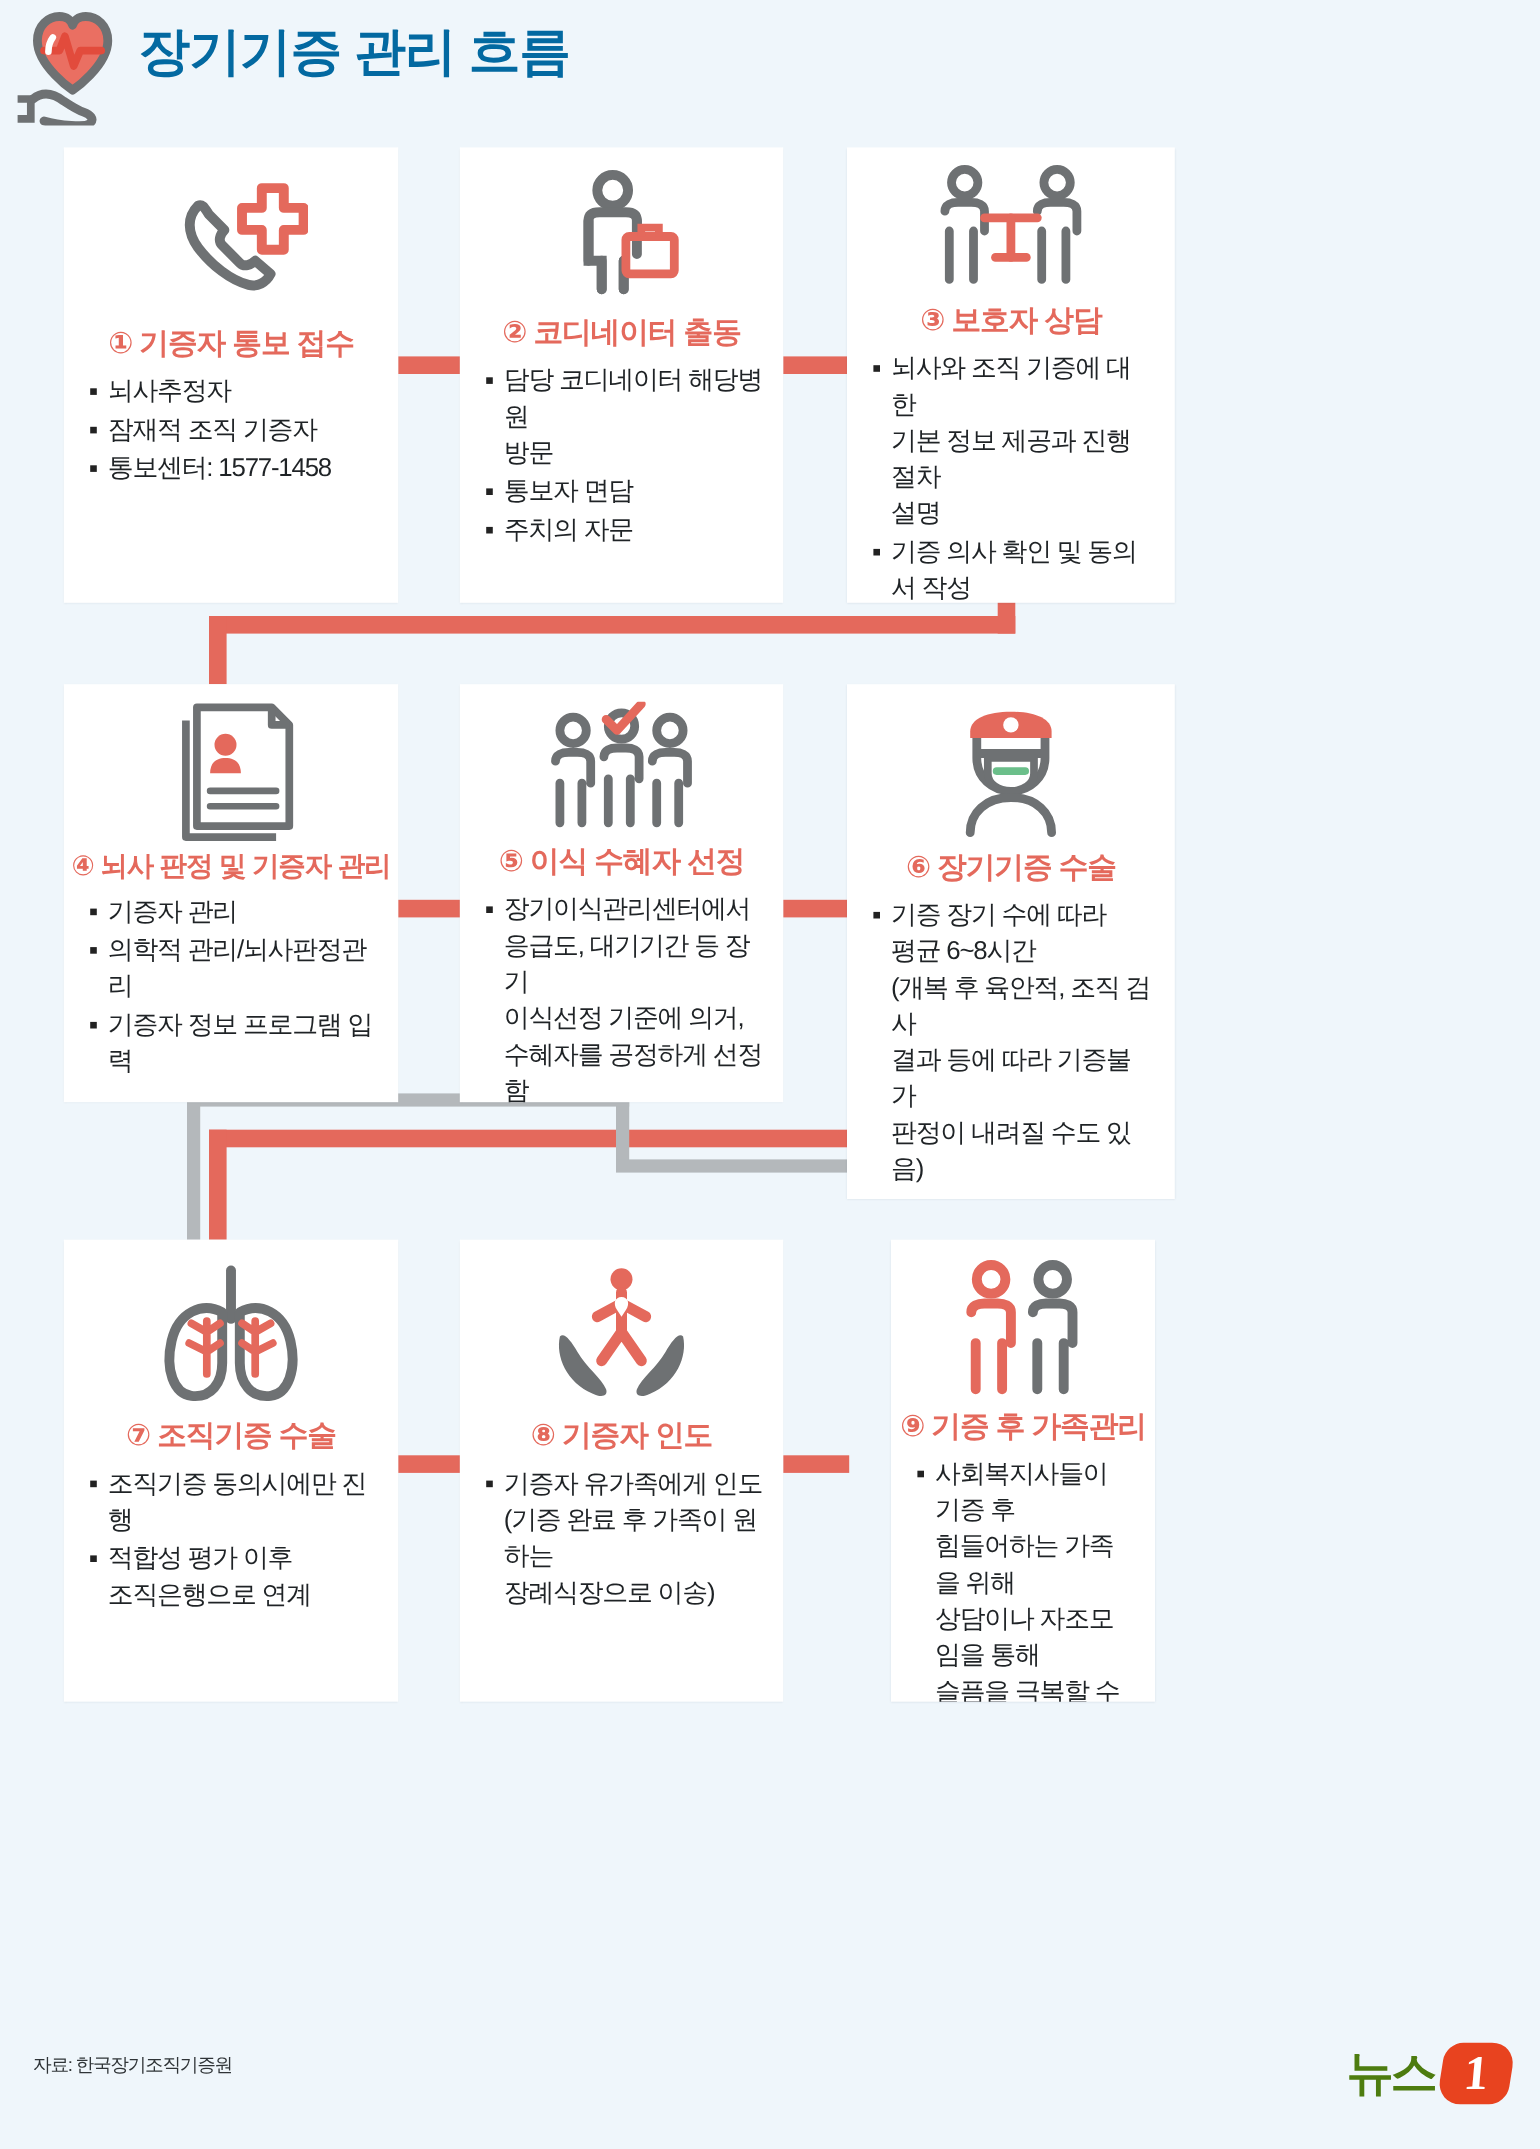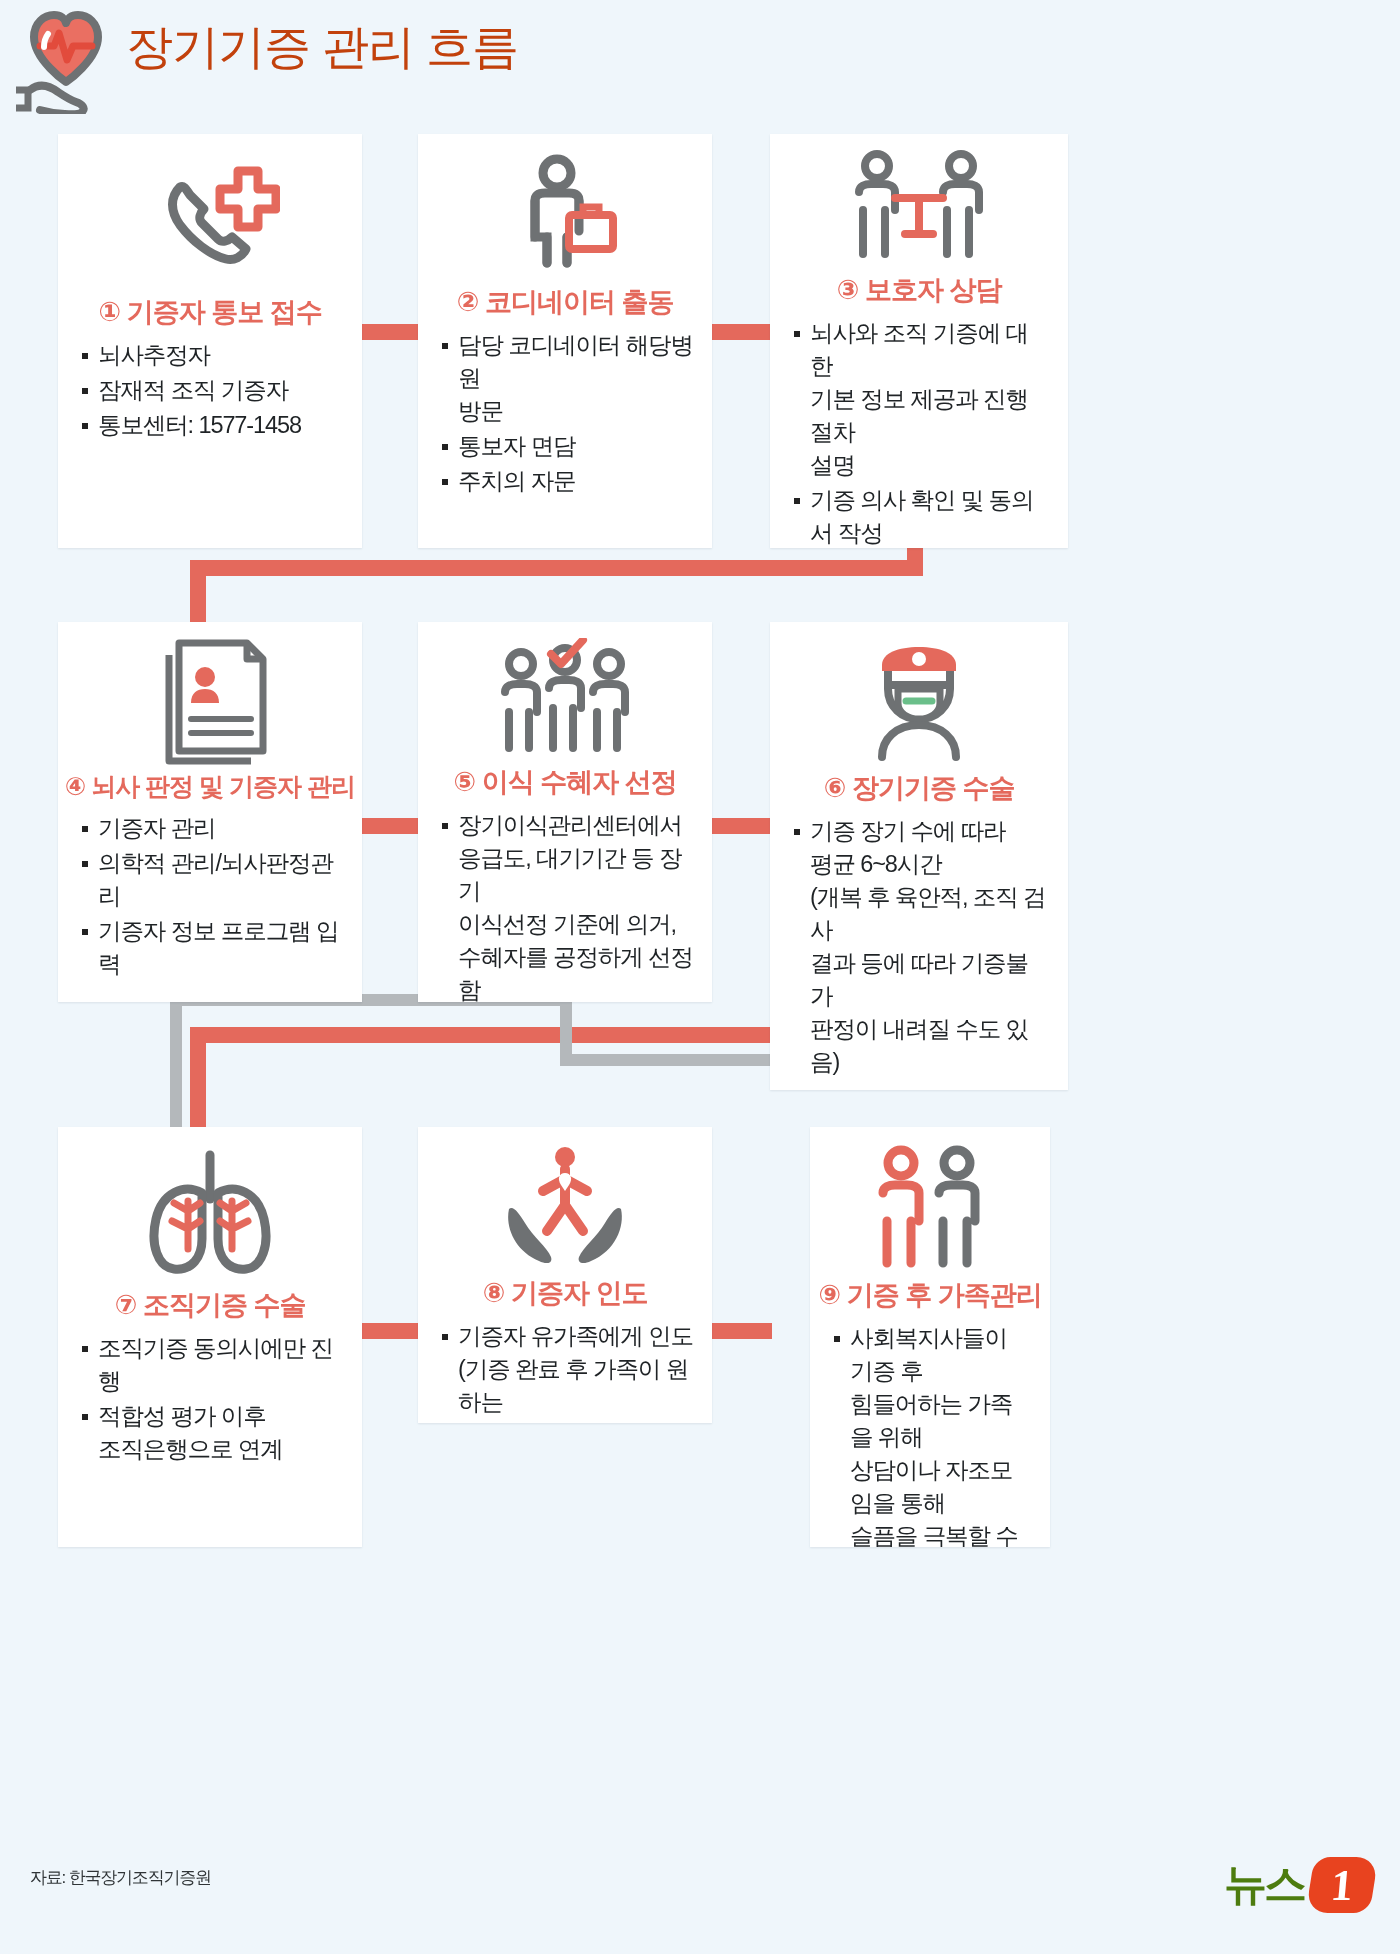--- a/index.html
+++ b/index.html
@@ -20,22 +20,22 @@
   }
   .logo-mark {
     position: absolute;
     left: 14px; top: 4px;
     width: 104px; height: 110px;
   }
   .page-title {
     position: absolute;
     left: 126px; top: 16px;
     font-size: 47px;
-    font-weight: normal;
-    color: #c2410c;
+    font-weight: bold;
+    color: #0369a1;
     letter-spacing: -1px;
     white-space: nowrap;
   }
 
   
   .board {
     position: absolute;
     left: 0; top: 118px;
     width: 1400px; height: 1720px;
   }
@@ -323,21 +323,21 @@
       </span>
     </div>
     <div class="card-title">⑦ 조직기증 수술</div>
     <ul class="card-list">
       <li><span>조직기증 동의시에만 진행</span></li>
       <li><span style="white-space: pre-line;">적합성 평가 이후
 조직은행으로 연계</span></li>
     </ul>
   </div>
 
-  <div class="card" style="left:418px; top:1009px; width:294px; height:296px;">
+  <div class="card" style="left:418px; top:1009px; width:294px; height:420px;">
     <div class="card-icon" style="height:160px; padding-top:18px;">
       <span>
         <svg viewBox="0 0 140 126" width="140" height="126">
           <circle cx="70" cy="12" r="10" fill="#e4695c"></circle>
           <path d="M70 24 L70 62 M70 34 L48 46 M70 34 L92 46 M70 60 L52 86 M70 60 L88 86" fill="none" stroke="#e4695c" stroke-width="10" stroke-linecap="round"></path>
           <path d="M66 40 C62 34 64 28 70 28 C76 28 78 34 74 40 L70 46 Z" fill="#ffffff"></path>
           <path d="M14 64 C10 82 20 106 44 116 C52 120 58 118 56 112 C52 102 38 92 30 78 C24 68 18 60 14 64 Z" fill="#6e7173"></path>
           <path d="M126 64 C130 82 120 106 96 116 C88 120 82 118 84 112 C88 102 102 92 110 78 C116 68 122 60 126 64 Z" fill="#6e7173"></path>
         </svg>
       </span>

